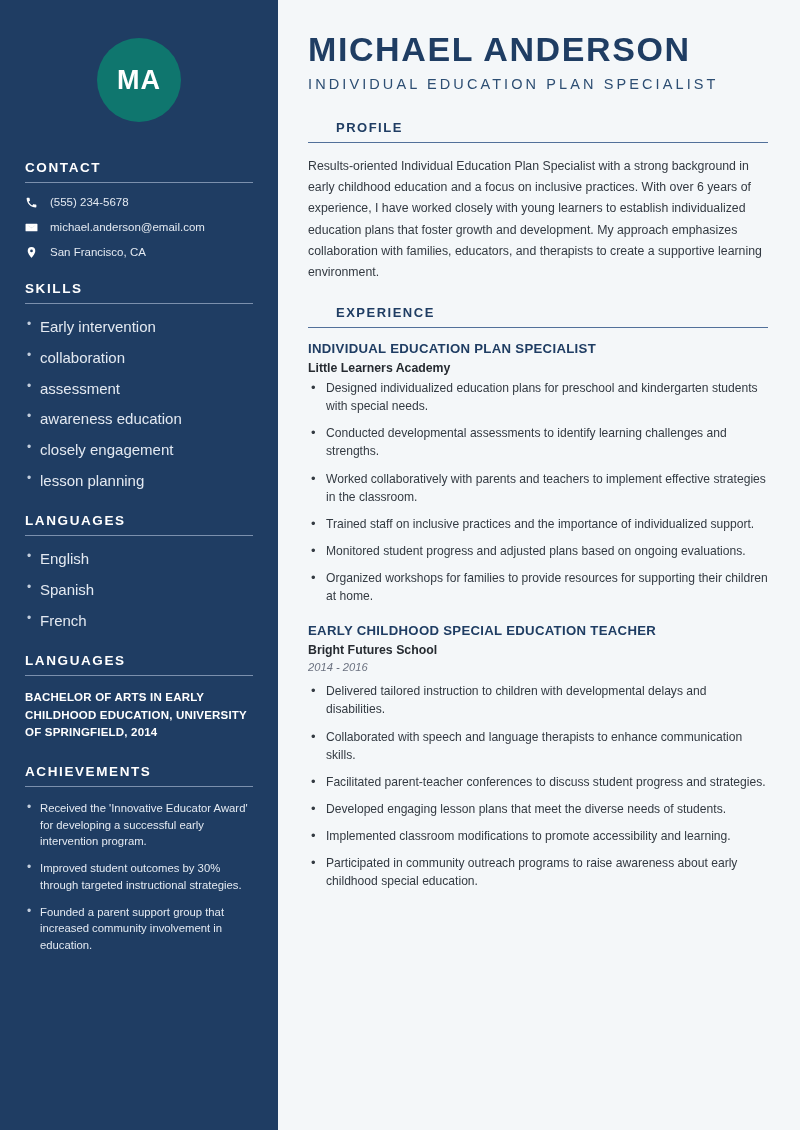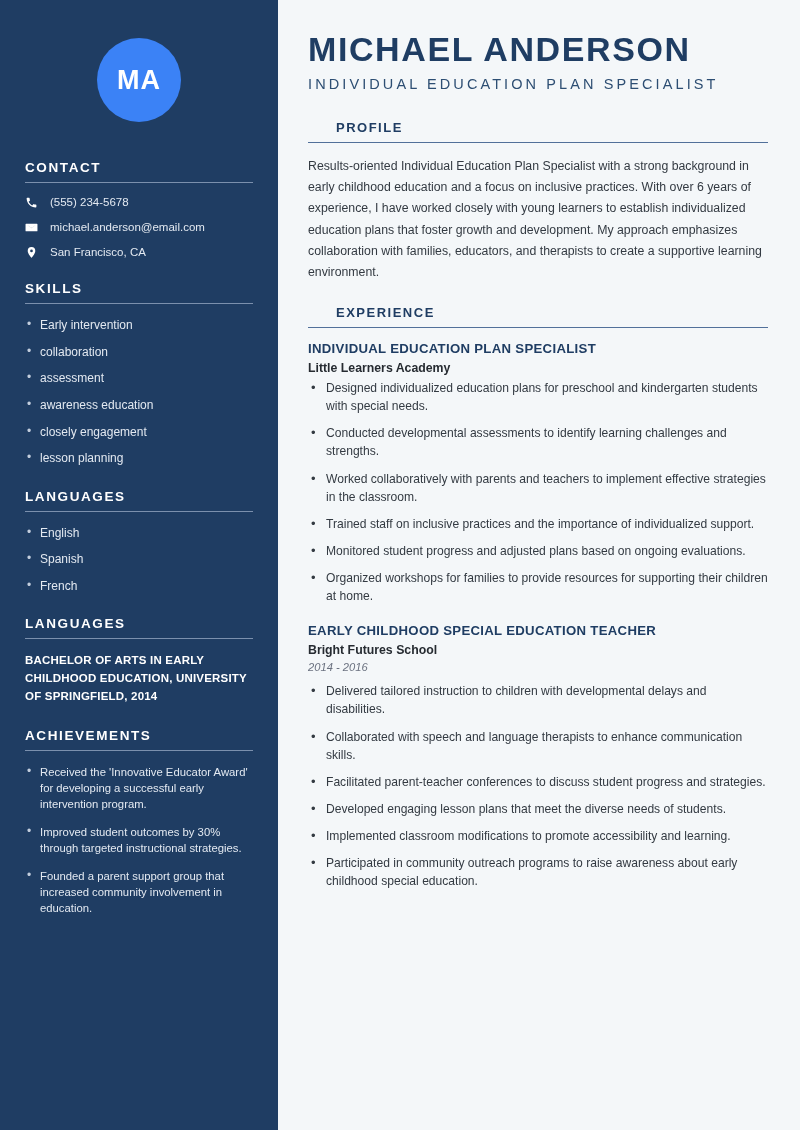--- a/index.html
+++ b/index.html
@@ -33,21 +33,21 @@
   .avatar-wrap {
     display: flex;
     justify-content: center;
     padding-top: 38px;
     padding-bottom: 38px;
   }
   .avatar {
     width: 84px;
     height: 84px;
     border-radius: 50%;
-    background: #3b82f6;
+    background: #0f766e;
     display: flex;
     align-items: center;
     justify-content: center;
     color: #ffffff;
     font-size: 27px;
     font-weight: bold;
     letter-spacing: 1px;
   }
 
   .side-section { margin-bottom: 22px; }
@@ -80,21 +80,21 @@
     justify-content: flex-start;
     margin-right: 5px;
   }
   .contact-icon svg { display: block; }
 
   .side-list { list-style: none; }
   .side-list li {
     position: relative;
     padding-left: 15px;
     margin-bottom: 10.5px;
-    font-size: 12px;
+    font-size: 15px;
     color: #e3e9f1;
     line-height: 1.35;
   }
   .side-list li::before {
     content: "•";
     position: absolute;
     left: 2px;
     top: -1px;
     color: #c3cedd;
     font-size: 12px;

